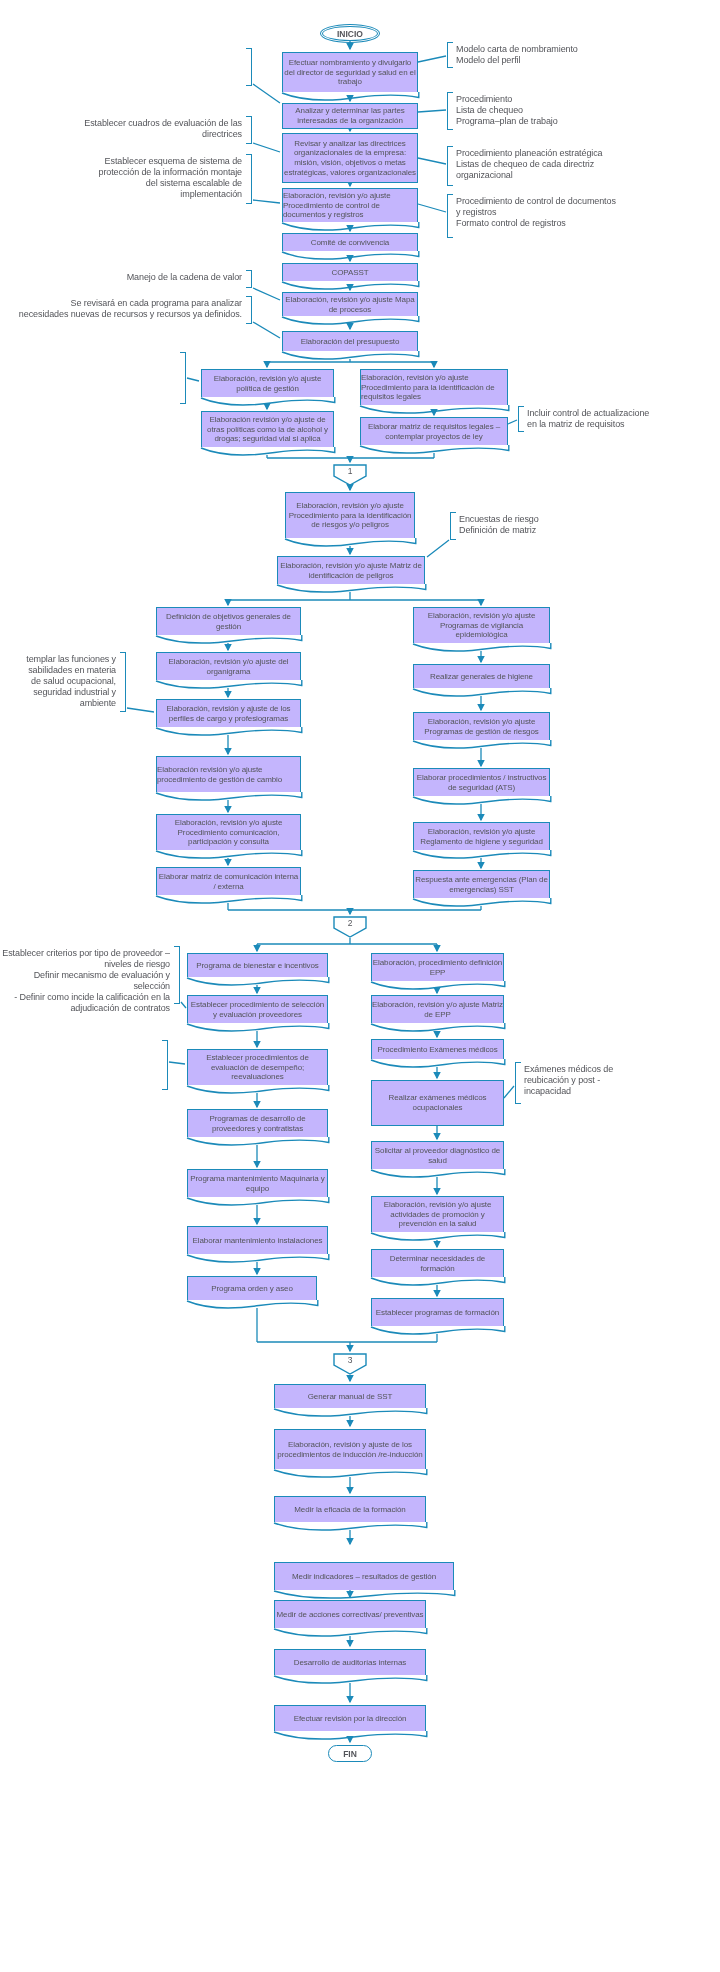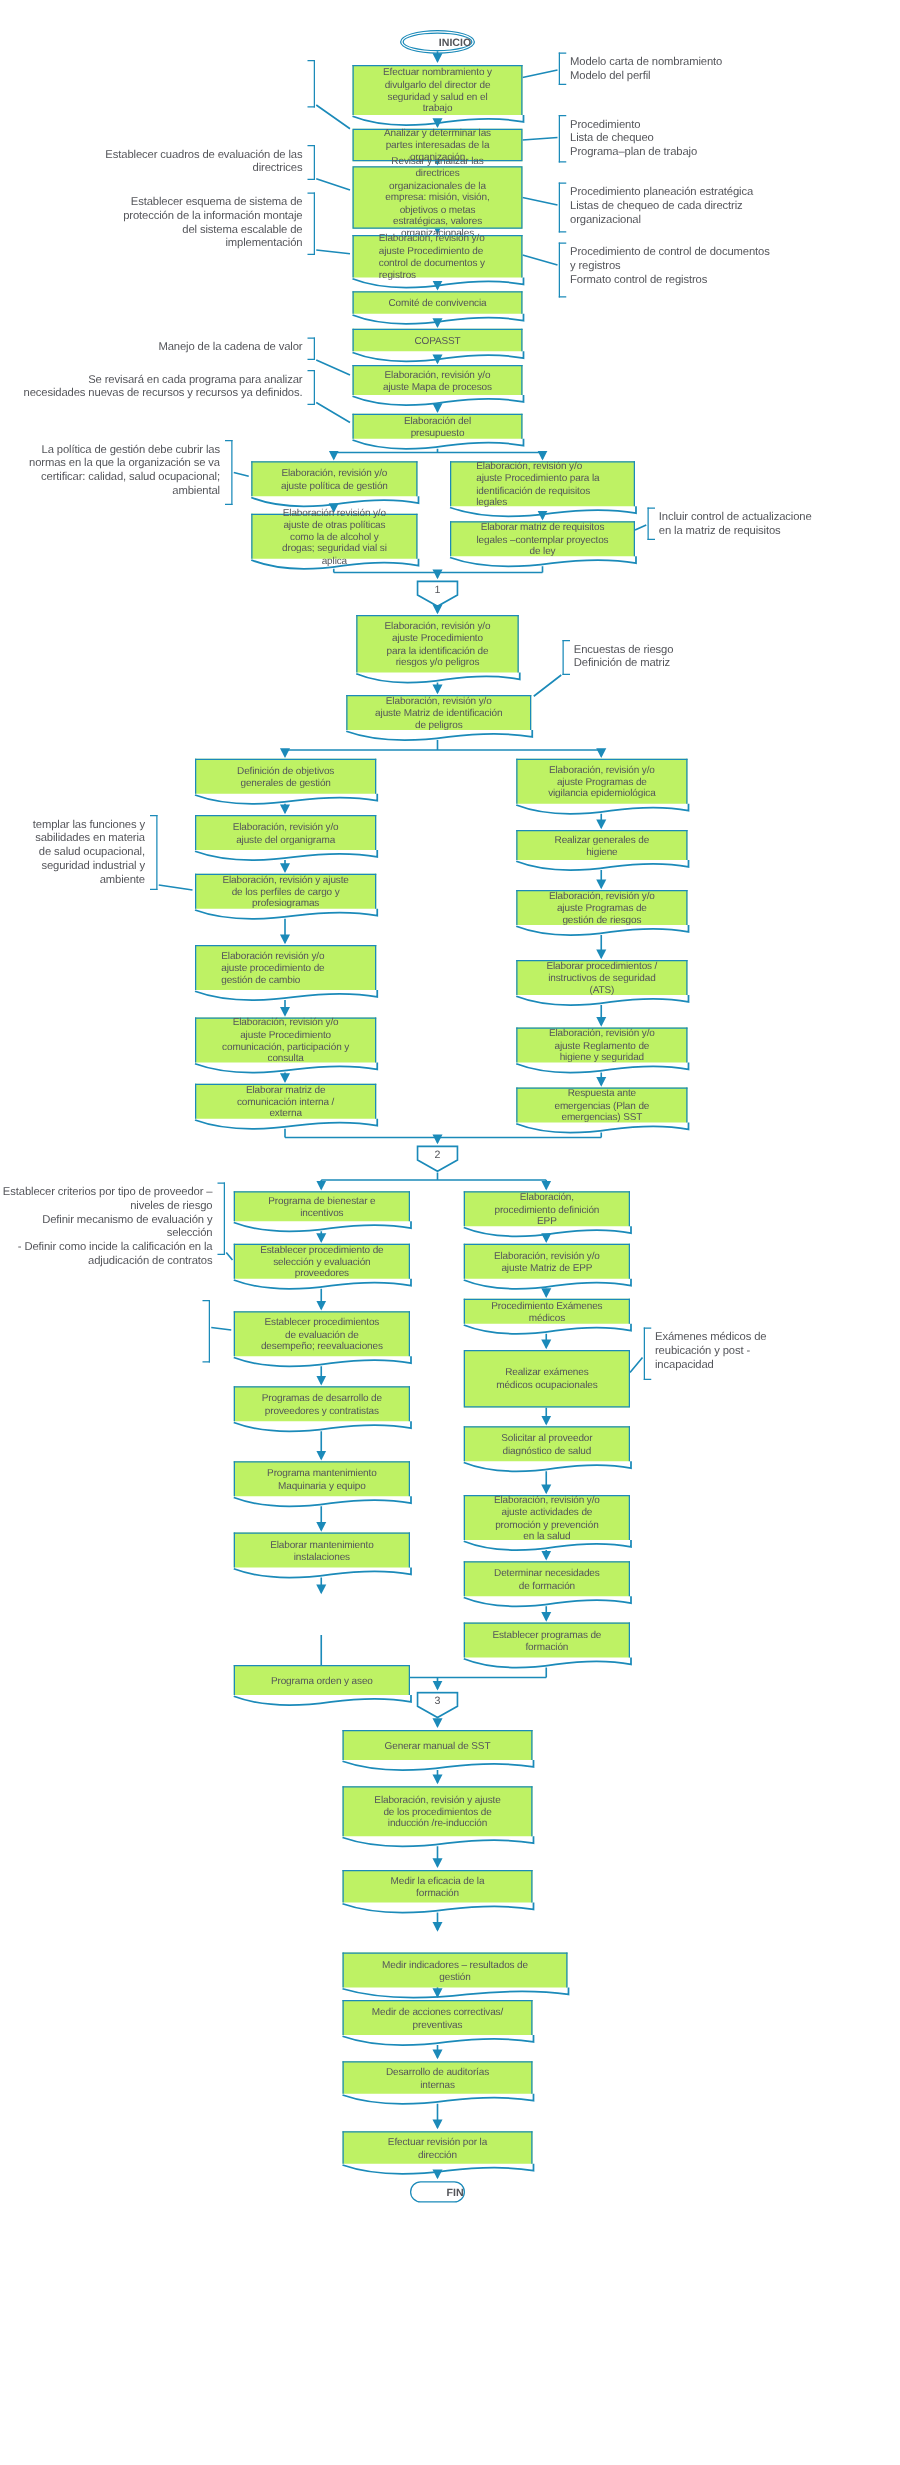--- a/index.html
+++ b/index.html
@@ -7,36 +7,36 @@
     --txt:#54555a;
   }
   html,body{margin:0;padding:0;background:#ffffff;}
   .canvas{
     position:relative;width:720px;height:1972px;background:#ffffff;overflow:hidden;
     font-family:"Liberation Sans", sans-serif;color:var(--txt);
   }
   .lines{position:absolute;left:0;top:0;width:720px;height:1972px;}
   
   .nd{
-    position:absolute;box-sizing:border-box;background:#bef264;
+    position:absolute;box-sizing:border-box;background:#c4b5fd;
     display:flex;align-items:center;justify-content:center;text-align:center;
-    font-size:8px;line-height:1.2;letter-spacing:-0.1px;padding:1px 20px;z-index:2;
+    font-size:8px;line-height:1.2;letter-spacing:-0.1px;padding:1px 0;z-index:2;
   }
   .rect{border:1.4px solid var(--blue);}
   .doc{border:1.4px solid var(--blue);border-bottom:none;}
   .doc .wave{
     position:absolute;left:-1.4px;top:100%;width:calc(100% + 2.8px);height:9px;display:block;overflow:visible;
   }
   .doc .wave path{fill:none;stroke:var(--blue);stroke-width:1.4;vector-effect:non-scaling-stroke;}
   .la{justify-content:flex-start;text-align:left;}
   .txt{display:block;width:100%;}
   
   .oval{
     position:absolute;box-sizing:border-box;border:1.4px solid var(--blue);border-radius:50%;
-    display:flex;align-items:center;justify-content:flex-end;background:#fff;
+    display:flex;align-items:center;justify-content:center;background:#fff;
     font-size:8.5px;font-weight:bold;color:var(--txt);z-index:2;
   }
   .oval.dbl{outline:1.3px solid var(--blue);outline-offset:1.5px;border-radius:50%;}
   .oval.pill{border-radius:9px;}
   
   .pent{position:absolute;width:34px;height:22px;z-index:2;}
   .pent svg{position:absolute;left:0;top:0;width:100%;height:100%;}
   .pent svg path{fill:#fff;stroke:var(--blue);stroke-width:1.4;}
   .pent span{
     position:absolute;left:0;top:2px;width:100%;text-align:center;
@@ -350,21 +350,21 @@
       <svg class="wave" viewBox="0 0 100 9" preserveAspectRatio="none">
         <path d="M0,1 C15,9 35,9.5 55,5.5 C72,2.5 88,2.5 100,5.5 L100,0"></path>
       </svg>
     </div>
   <div class="nd doc" style="left:187px;top:1226px;width:141px;height:28px">
       <span class="txt">Elaborar mantenimiento instalaciones</span>
       <svg class="wave" viewBox="0 0 100 9" preserveAspectRatio="none">
         <path d="M0,1 C15,9 35,9.5 55,5.5 C72,2.5 88,2.5 100,5.5 L100,0"></path>
       </svg>
     </div>
-  <div class="nd doc" style="left:187px;top:1332px;width:141px;height:24px">
+  <div class="nd doc" style="left:187px;top:1276px;width:130px;height:24px">
       <span class="txt">Programa orden y aseo</span>
       <svg class="wave" viewBox="0 0 100 9" preserveAspectRatio="none">
         <path d="M0,1 C15,9 35,9.5 55,5.5 C72,2.5 88,2.5 100,5.5 L100,0"></path>
       </svg>
     </div>
 
   <div class="nd doc" style="left:371px;top:953px;width:133px;height:28px">
       <span class="txt">Elaboración, procedimiento definición EPP</span>
       <svg class="wave" viewBox="0 0 100 9" preserveAspectRatio="none">
         <path d="M0,1 C15,9 35,9.5 55,5.5 C72,2.5 88,2.5 100,5.5 L100,0"></path>
@@ -467,24 +467,20 @@
   <div class="note nl" style="left:50px;top:156px;width:192px">Establecer esquema de sistema de
 protección de la información montaje
 del sistema escalable de
 implementación</div>
   <div class="brk brk-r" style="left:246px;top:154px;height:50px"></div>
   <div class="note nl" style="left:50px;top:272px;width:192px">Manejo de la cadena de valor</div>
   <div class="brk brk-r" style="left:246px;top:270px;height:18px"></div>
   <div class="note nl" style="left:2px;top:298px;width:240px">Se revisará en cada programa para analizar
 necesidades nuevas de recursos y recursos ya definidos.</div>
   <div class="brk brk-r" style="left:246px;top:296px;height:28px"></div>
-  <div class="note nl" style="left:4px;top:354px;width:172px">La política de gestión debe cubrir las
-normas en la que la organización se va
-certificar: calidad, salud ocupacional;
-ambiental</div>
   <div class="brk brk-r" style="left:180px;top:352px;height:52px"></div>
   <div class="note nl" style="left:0px;top:654px;width:116px">templar las funciones y
 sabilidades en materia
 de salud ocupacional,
 seguridad industrial y
 ambiente</div>
   <div class="brk brk-r" style="left:120px;top:652px;height:60px"></div>
   <div class="note nl" style="left:0px;top:948px;width:170px">Establecer criterios por tipo de proveedor –
 niveles de riesgo
 Definir mecanismo de evaluación y selección

